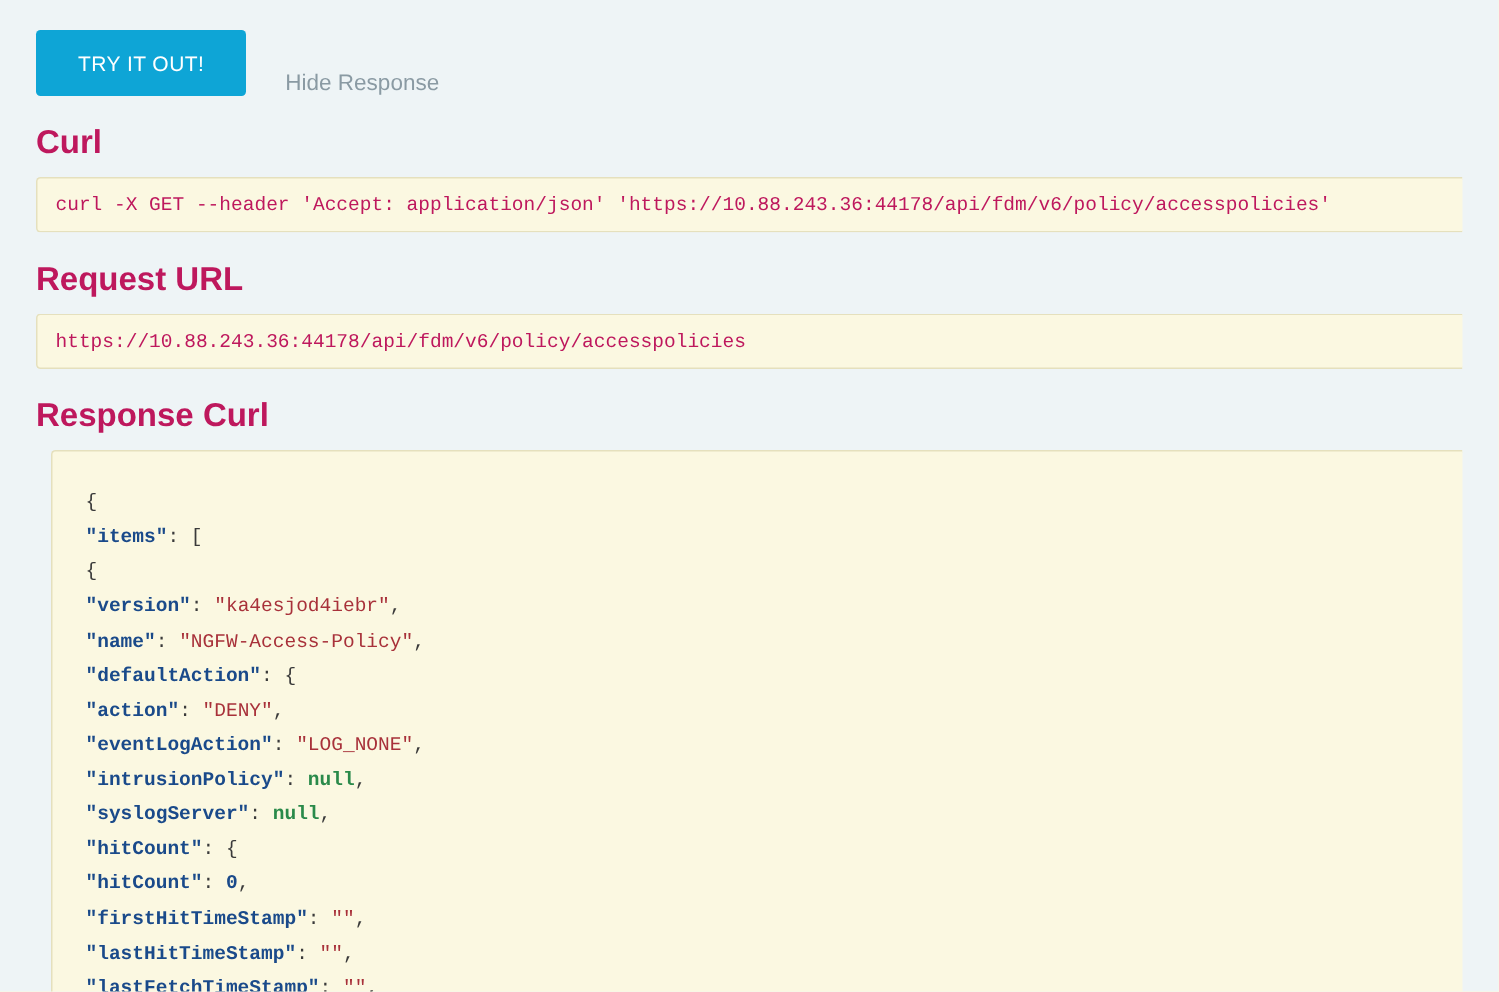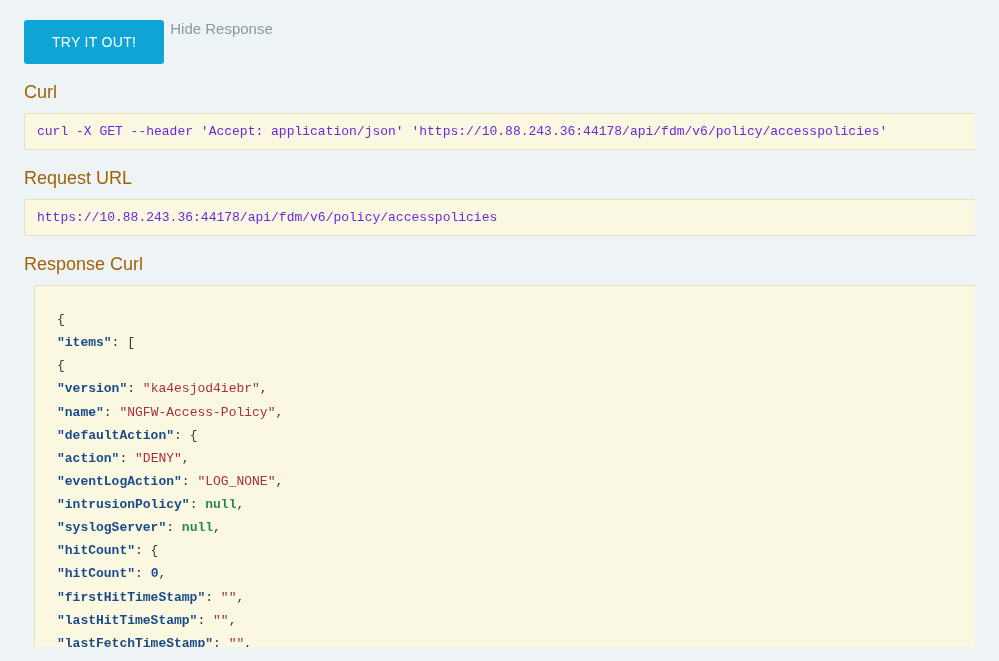--- a/index.html
+++ b/index.html
@@ -6,55 +6,55 @@
     body {
       background-color: #eef4f6;
       font-family: -apple-system, BlinkMacSystemFont, "Segoe UI", Helvetica, Arial, sans-serif;
       padding: 20px 24px 0 24px;
       width: 999px;
       height: 661px;
       overflow: hidden;
     }
     .top-row {
       display: flex;
-      align-items: flex-start;
-      gap: 6px;
+      align-items: flex-end;
+      gap: 26px;
       margin-bottom: 18px;
     }
     .try-btn {
       background-color: #0ea5d6;
       color: #ffffff;
       border: none;
       font-size: 14px;
       font-weight: 500;
       letter-spacing: 0.3px;
       padding: 14px 28px;
       border-radius: 3px;
       cursor: pointer;
     }
     .hide-link {
       color: #8a9aa3;
       font-size: 15px;
       cursor: pointer;
     }
     .section-header {
-      color: #a16207;
-      font-size: 18px;
-      font-weight: 400;
+      color: #be185d;
+      font-size: 22px;
+      font-weight: 700;
       margin-bottom: 10px;
     }
     .code-box {
       background-color: #fbf8e1;
       border: 1px solid #e5e0bd;
       border-right: none;
       border-radius: 3px 0 0 3px;
       padding: 10px 12px;
       font-family: "SFMono-Regular", Consolas, "Liberation Mono", Menlo, monospace;
       font-size: 13px;
-      color: #6d28d9;
+      color: #be185d;
       white-space: pre;
       overflow: hidden;
       margin-bottom: 18px;
     }
     .response-box {
       background-color: #fbf8e1;
       border: 1px solid #e5e0bd;
       border-right: none;
       border-bottom: none;
       border-radius: 3px 0 0 0;

